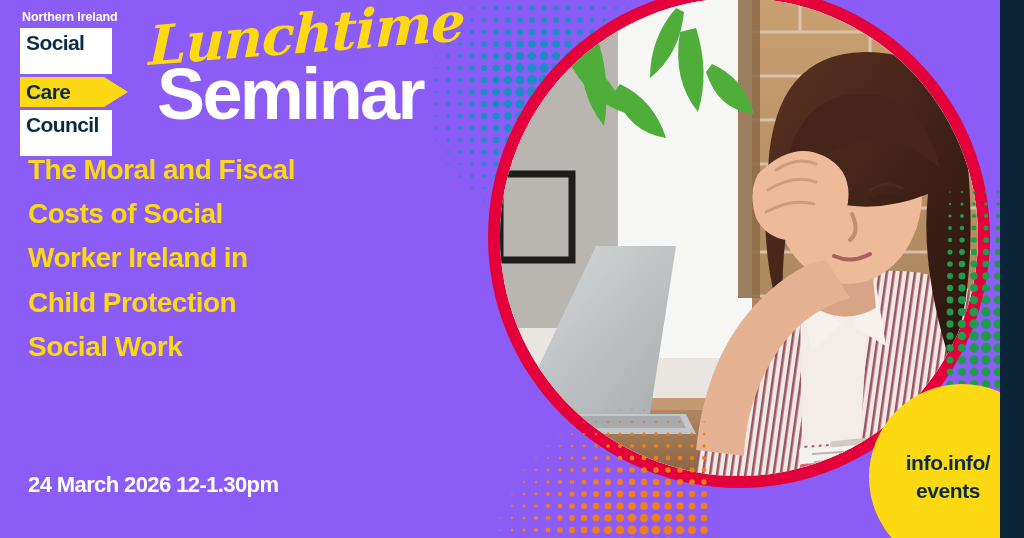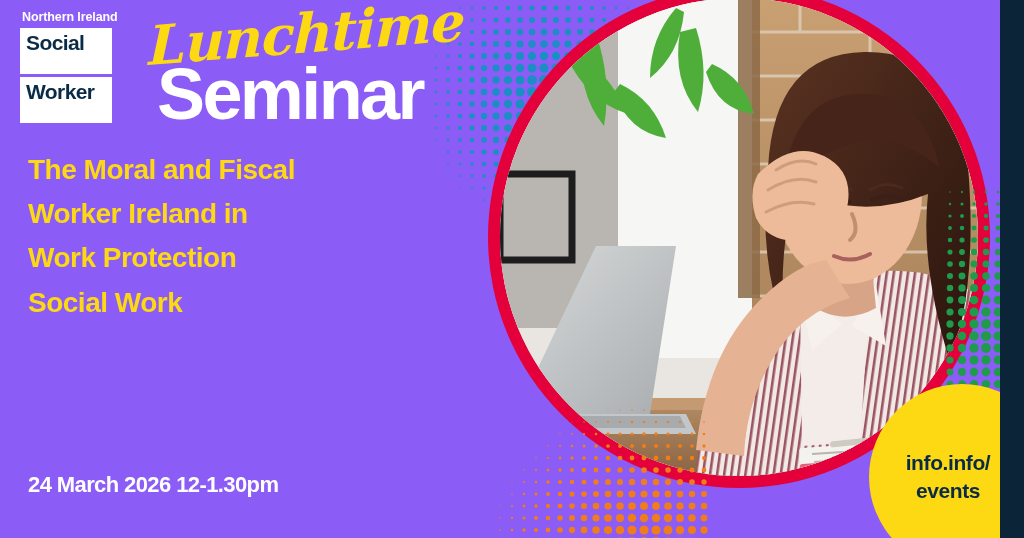--- a/index.html
+++ b/index.html
@@ -1058,30 +1058,35 @@
       <circle cx="30.00" cy="294.00" r="1.28" fill="#1e9b4b"></circle>
       <circle cx="42.00" cy="294.00" r="1.33" fill="#1e9b4b"></circle>
       <circle cx="54.00" cy="294.00" r="1.23" fill="#1e9b4b"></circle>
       <circle cx="66.00" cy="294.00" r="0.97" fill="#1e9b4b"></circle>
       <circle cx="78.00" cy="294.00" r="0.50" fill="#1e9b4b"></circle>
     </svg>
 
   <div id="logo">
     <div id="logo-strapline">Northern Ireland</div>
     <div class="logo-box">Social</div>
-    <div class="logo-box">Worker</div>
+    <div class="logo-box care-row">
+      <div class="care-shape"></div>
+      <div class="care-label">Care</div>
+    </div>
+    <div class="logo-box">Council</div>
   </div>
 
   <div id="lunchtime">Lunchtime</div>
   <div id="seminar">Seminar</div>
 
   <div id="title">
     <span class="tline">The Moral and Fiscal</span>
+    <span class="tline">Costs of Social</span>
     <span class="tline">Worker Ireland in</span>
-    <span class="tline">Work Protection</span>
+    <span class="tline">Child Protection</span>
     <span class="tline">Social Work</span>
   </div>
 
   <div id="date">24 March 2026 12-1.30pm</div>
 
   <div id="booking-badge">
     <span>info.info/</span>
     <span>events</span>
   </div>
 

